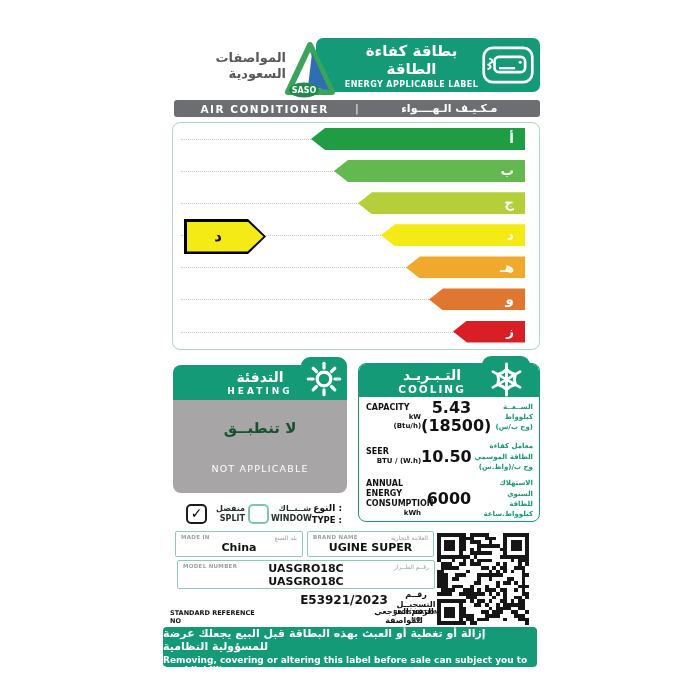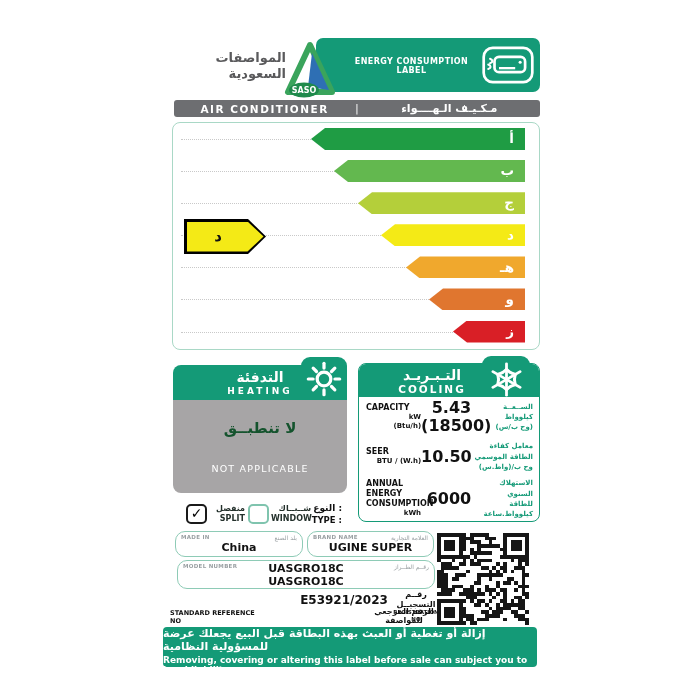--- a/index.html
+++ b/index.html
@@ -83,21 +83,21 @@
   .cool-row{flex:1;display:flex;align-items:center;padding:2px 6px 2px 7px;}
   .cool-row .en-block{width:33%;line-height:1.25;color:#111;}
   .cool-row .en-block .l1{font-size:8px;font-weight:bold;}
   .cool-row .en-block .l2,.cool-row .en-block .l3{font-size:7px;font-weight:bold;text-align:right;}
   .cool-row .val-block{width:30%;text-align:right;line-height:1.1;color:#111;}
   .cool-row .val-block .v{font-size:16px;font-weight:bold;}
   .cool-row .ar-block{width:37%;text-align:right;line-height:1.45;color:var(--green);}
   .cool-row .ar-block div{font-size:7px;font-weight:bold;}
 
   
-  .info-box{box-sizing:border-box;border:1.5px solid #8ecbb6;border-radius:10px;background:#fff;padding-left:12px;}
+  .info-box{box-sizing:border-box;border:1.5px solid #8ecbb6;border-radius:2px;background:#fff;padding-left:12px;}
   .made-in{left:175px;top:531px;width:128px;height:26px;}
   .brand{left:307px;top:531px;width:127px;height:26px;}
   .model{left:177px;top:560px;width:258px;height:29px;}
   .info-box .corner-en{position:absolute;left:5px;top:2px;font-size:5.5px;font-weight:bold;color:#9aa0a3;letter-spacing:.3px;}
   .info-box .corner-ar{position:absolute;right:5px;top:2px;font-size:6px;color:#9aa0a3;}
   .info-box .val{position:absolute;left:0;right:0;top:9px;text-align:center;font-size:11px;font-weight:bold;color:#111;}
   .model .val{top:2px;line-height:1.15;}
 
   .reg-value{left:290px;top:593px;width:108px;text-align:center;font-size:12px;font-weight:bold;color:#111;}
   .reg-label{left:388px;top:590px;width:56px;text-align:center;line-height:1.2;}
@@ -129,21 +129,22 @@
 
   <svg class="abs saso-logo" viewBox="0 0 54 60">
     <path d="M27 4 L5 51 H49 Z" fill="#ffffff" stroke="#3aa45c" stroke-width="6" stroke-linejoin="round"></path>
     <path d="M29 12 L25 46 L46 49 Z" fill="#2e6fb4"></path>
     <ellipse cx="21" cy="49" rx="15" ry="7.5" fill="#1f8a4c"></ellipse>
     <text x="21" y="52" font-size="8" font-weight="bold" fill="#ffffff" text-anchor="middle">SASO</text>
   </svg>
 
   <div class="abs green-header">
     <div class="gh-titles">
-      <div class="en">ENERGY CONSUMPTION LABEL</div>
+      <div class="ar">بطاقة كفاءة الطاقة</div>
+      <div class="en">ENERGY APPLICABLE LABEL</div>
     </div>
     <svg class="ac-icon" viewBox="0 0 60 44">
       <rect x="3" y="3" width="54" height="38" rx="10" fill="none" stroke="#fff" stroke-width="3"></rect>
       <rect x="15" y="13" width="34" height="17" rx="5" fill="none" stroke="#fff" stroke-width="3"></rect>
       <line x1="20" y1="25.5" x2="38" y2="25.5" stroke="#fff" stroke-width="2.6"></line>
       <circle cx="43.5" cy="19" r="1.7" fill="#fff"></circle>
       <path d="M10 15 c3.5 1.2 3.5 4 0 5" fill="none" stroke="#fff" stroke-width="2.2" stroke-linecap="round"></path>
       <path d="M8 21.5 c3.5 1.2 3.5 4 0 5" fill="none" stroke="#fff" stroke-width="2.2" stroke-linecap="round"></path>
     </svg>
   </div>

